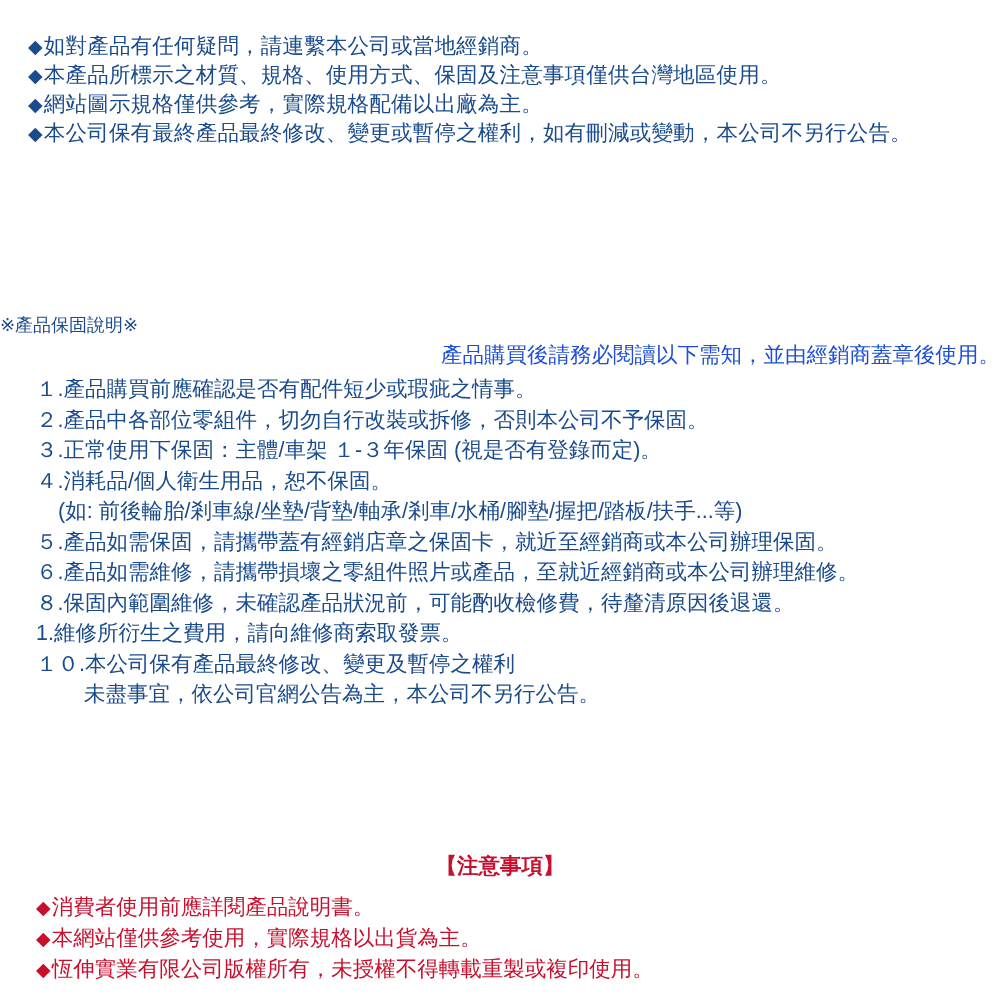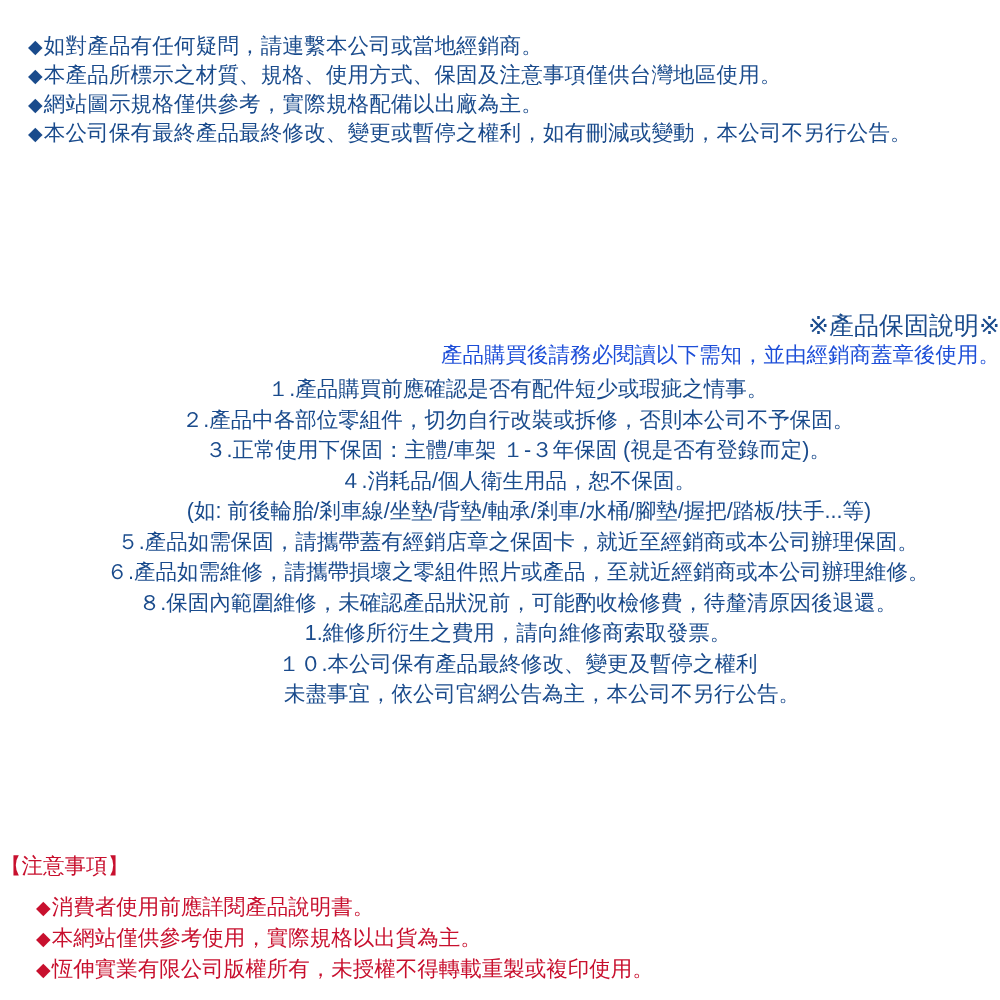--- a/index.html
+++ b/index.html
@@ -43,35 +43,34 @@
   }
 
   
   .warranty {
     position: absolute;
     top: 310px;
     left: 0;
     width: 1000px;
   }
   .warranty-title {
-    text-align: right;
-    font-size: 25px;
+    text-align: left;
+    font-size: 18px;
     line-height: 30px;
     color: #1a4b8c;
   }
   .warranty-sub {
     text-align: right;
     font-size: 21.5px;
     line-height: 30px;
     color: #1d4ed8;
   }
   .warranty-list {
     margin-top: 4px;
     padding-left: 36px;
-    text-align: center;
   }
   .w-item {
     display: block;
     font-size: 21.5px;
     line-height: 30.5px;
     color: #1a4b8c;
     white-space: nowrap;
   }
   .w-item.indent {
     padding-left: 22px;
@@ -81,23 +80,24 @@
   }
 
   
   .cautions {
     position: absolute;
     top: 852px;
     left: 0;
     width: 1000px;
   }
   .caution-head {
+    text-align: center;
     font-size: 21.5px;
     line-height: 28px;
-    font-weight: normal;
+    font-weight: bold;
     color: #c8102e;
   }
   .caution-lines {
     margin-top: 12px;
     padding-left: 36px;
   }
   .c-line {
     display: block;
     font-size: 21.5px;
     line-height: 30px;

